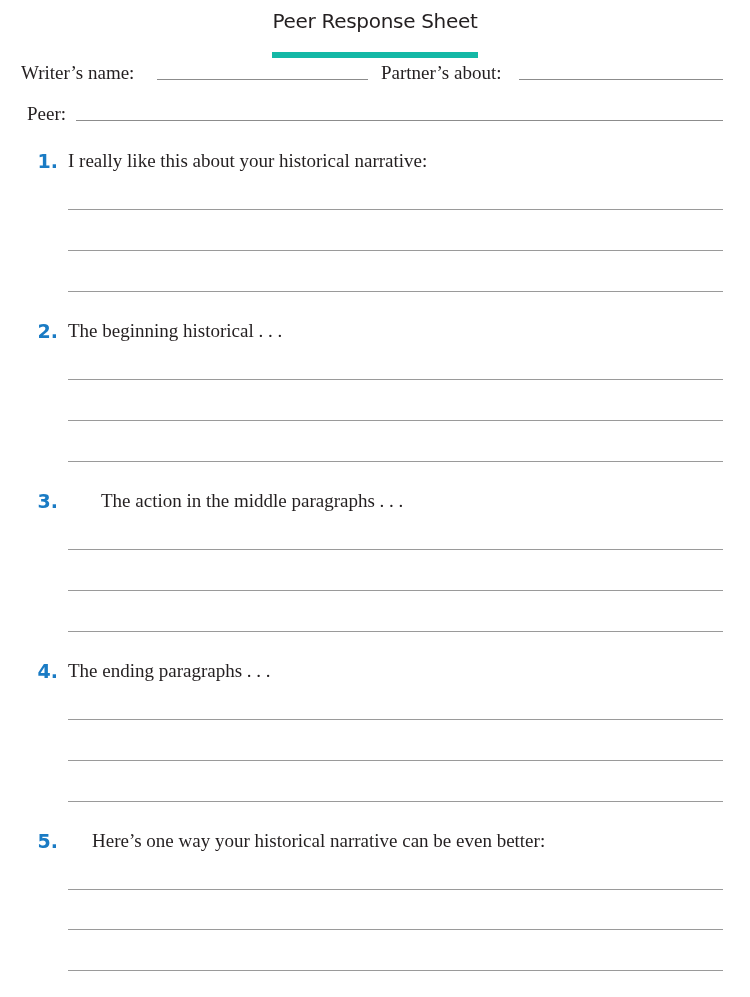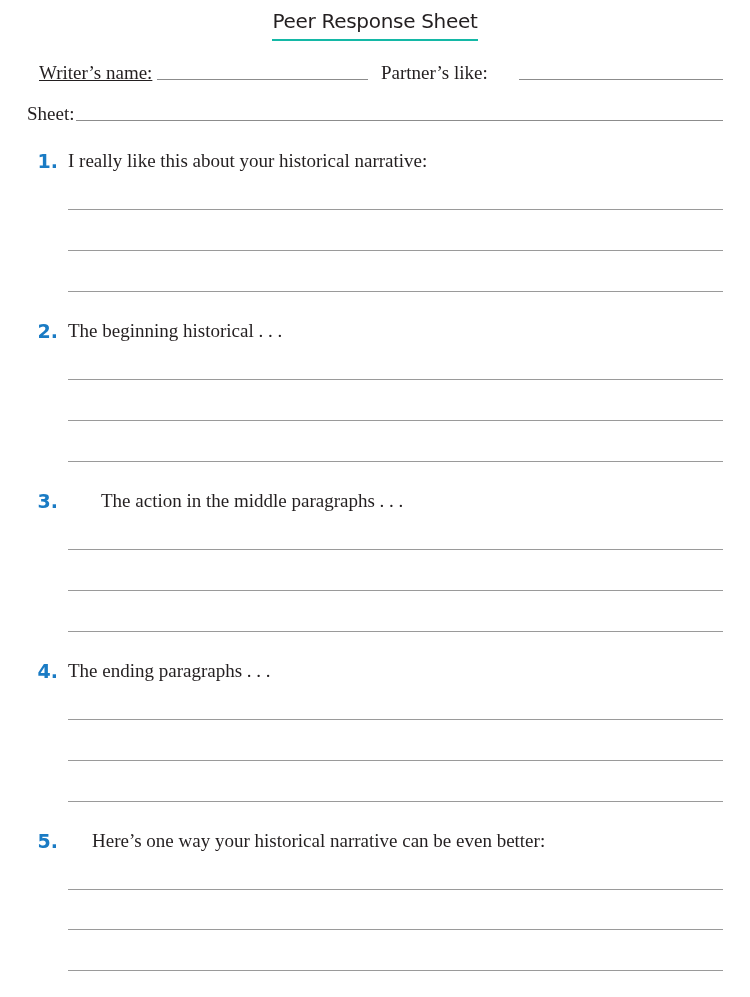--- a/index.html
+++ b/index.html
@@ -1,46 +1,46 @@
 <!DOCTYPE html>
 <html><head>
   <meta charset="utf-8">
   <style>
     html, body { margin: 0; padding: 0; background: #ffffff; }
     body { width: 750px; height: 997px; position: relative; overflow: hidden; color: #231f20; }
     .page-title {
       position: absolute; left: 0; width: 750px; top: 8px; text-align: center;
       font-family: "DejaVu Sans", sans-serif; font-size: 20px; font-weight: normal; letter-spacing: -0.3px;
     }
-    .page-title span { border-bottom: 2px solid #14b8a6; padding-bottom: 5px; display: inline-block; line-height: 26px; text-align: center; }
+    .page-title span { border-bottom: 6px solid #14b8a6; padding-bottom: 18px; display: inline-block; line-height: 26px; text-align: center; }
     .label {
       position: absolute; font-family: "Liberation Serif", serif; font-size: 19px; line-height: 22px; white-space: nowrap;
     }
     .fill-line { position: absolute; height: 0; border-top: 1.5px solid #8c8c8c; }
     .q-num {
       position: absolute; font-family: "DejaVu Sans", sans-serif; font-weight: bold; font-size: 19px;
       line-height: 22px; width: 30px; text-align: right; left: 28px;
     }
     .q-text { position: absolute; left: 68px; font-family: "Liberation Serif", serif; font-size: 19px; line-height: 22px; white-space: nowrap; }
     .answer-line { position: absolute; left: 68px; width: 655px; height: 0; border-top: 1.5px solid #9a9a9a; }
   </style>
 </head>
 <body>
 
 <div class="page-title">
   <span>Peer Response Sheet</span>
 </div>
 
-<div class="label" style="left:39px; top:62px;text-decoration:underline;">Writer’s name:</div>
+<div class="label" style="left:21px; top:62px;">Writer’s name:</div>
 <div class="fill-line" style="left:157px; width:211px; top:79px;"></div>
 
-<div class="label" style="left:381px; top:62px;">Partner’s like:</div>
+<div class="label" style="left:381px; top:62px;">Partner’s about:</div>
 <div class="fill-line" style="left:519px; width:204px; top:79px;"></div>
 
-<div class="label" style="left:27px; top:103px;">Sheet:</div>
+<div class="label" style="left:27px; top:103px;">Peer:</div>
 <div class="fill-line" style="left:76px; width:647px; top:120px;"></div>
 
 <div>
   <div class="q-num" style="top:150px; color:#1a7bc4;">1.</div>
   <div class="q-text" style="top:150px;font-family:Liberation Serif, serif;">I really like this about your historical narrative:</div>
   <div class="answer-line" style="top:209px;"></div>
   <div class="answer-line" style="top:250px;"></div>
   <div class="answer-line" style="top:291px;"></div>
 </div>
 

